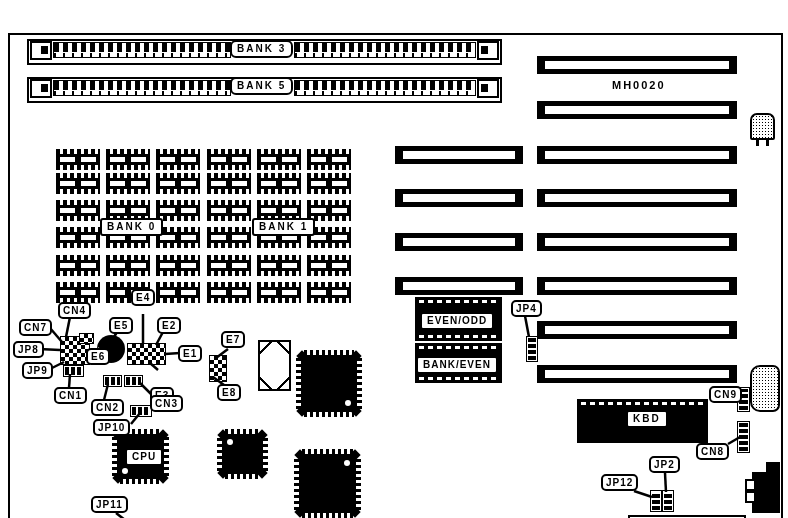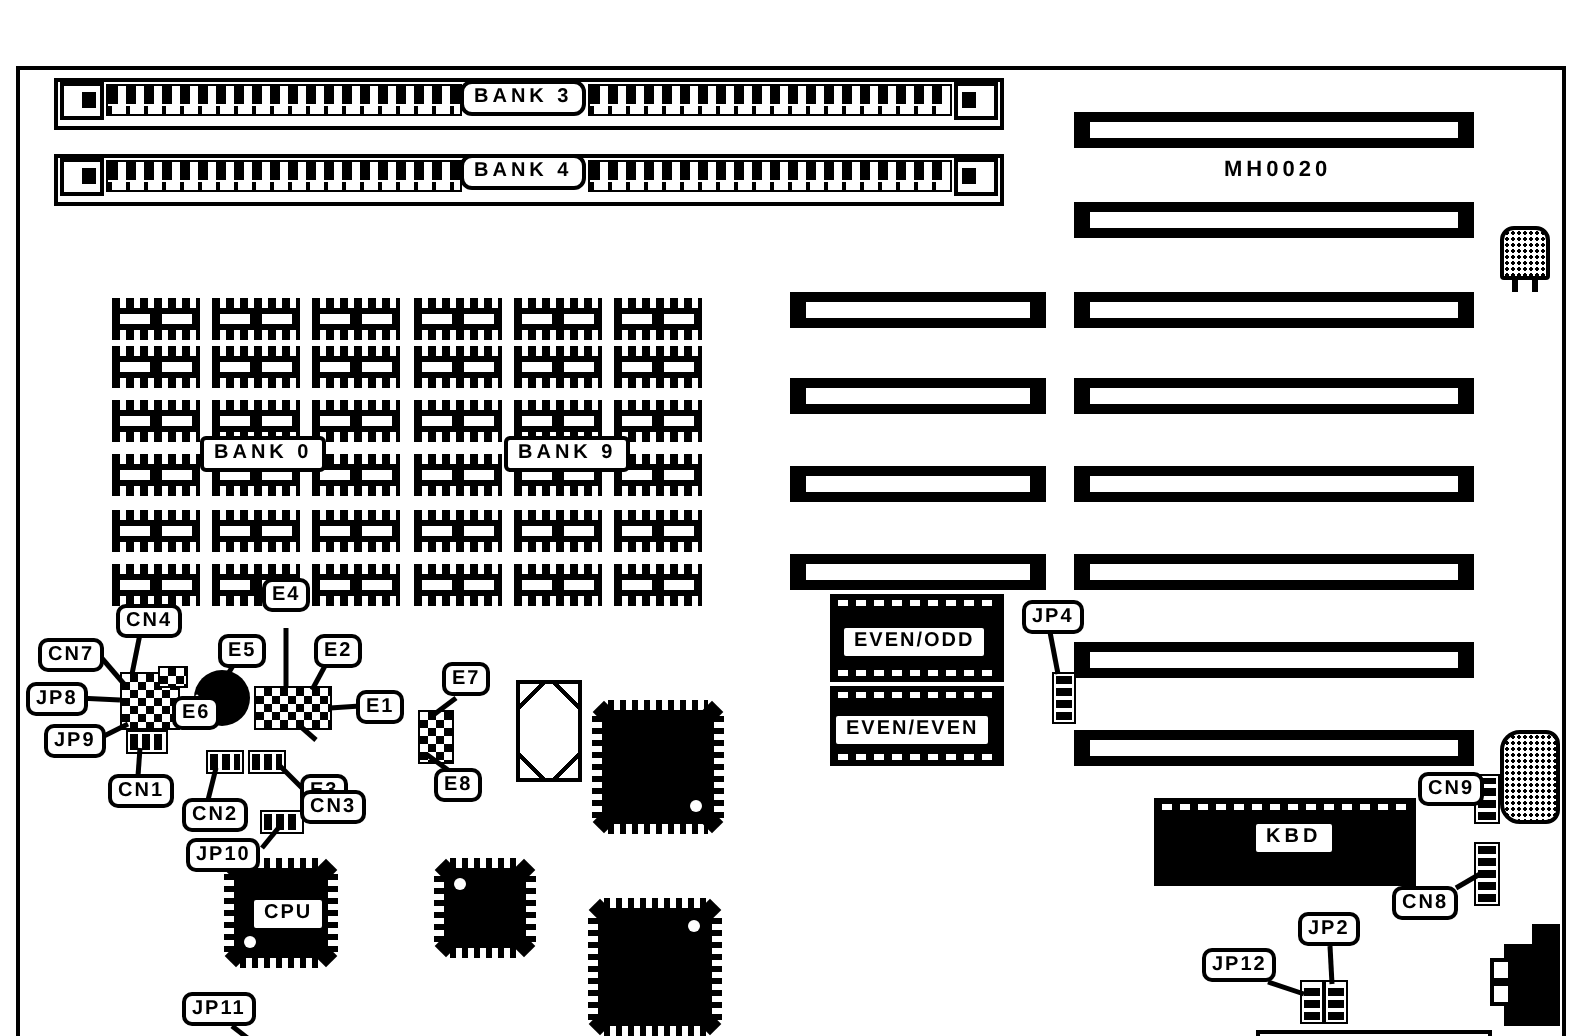--- a/index.html
+++ b/index.html
@@ -109,21 +109,21 @@
   <div class="abs simm" style="left:27px;top:52px;width:471px;height:22px;">
     <div class="simmstrip" style="left:24px;top:1px;width:176px;height:14px;"></div>
     <div class="simmstrip" style="left:265px;top:1px;width:180px;height:14px;"></div>
     <div class="simmend" style="left:1px;top:0px;width:18px;height:15px;">
         <i style="left:9px;top:3px;width:7px;height:8px;"></i>
       </div>
     <div class="simmend" style="left:448px;top:0px;width:18px;height:15px;">
         <i style="left:2px;top:3px;width:7px;height:8px;"></i>
       </div>
   </div>
-  <div class="chiplbl" style="left:230px;top:52px;border-radius:6px;">BANK 4</div>
+  <div class="chiplbl" style="left:230px;top:52px;border-radius:6px;">BANK 5</div>
 
   <div class="abs" style="left:56px;top:124px;width:296px;height:155px;">
       <div class="dchip" style="left: 0px; top: 0px;"></div>
       <div class="dchip" style="left: 50px; top: 0px;"></div>
       <div class="dchip" style="left: 100px; top: 0px;"></div>
       <div class="dchip" style="left: 151px; top: 0px;"></div>
       <div class="dchip" style="left: 201px; top: 0px;"></div>
       <div class="dchip" style="left: 251px; top: 0px;"></div>
       <div class="dchip" style="left: 0px; top: 24px;"></div>
       <div class="dchip" style="left: 50px; top: 24px;"></div>
@@ -150,21 +150,21 @@
       <div class="dchip" style="left: 201px; top: 106px;"></div>
       <div class="dchip" style="left: 251px; top: 106px;"></div>
       <div class="dchip" style="left: 0px; top: 133px;"></div>
       <div class="dchip" style="left: 50px; top: 133px;"></div>
       <div class="dchip" style="left: 100px; top: 133px;"></div>
       <div class="dchip" style="left: 151px; top: 133px;"></div>
       <div class="dchip" style="left: 201px; top: 133px;"></div>
       <div class="dchip" style="left: 251px; top: 133px;"></div>
     </div>
   <div class="chiplbl" style="left:100px;top:193px;">BANK 0</div>
-  <div class="chiplbl" style="left:252px;top:193px;">BANK 9</div>
+  <div class="chiplbl" style="left:252px;top:193px;">BANK 1</div>
 
   <div class="slot" style="left:537px;top:31px;width:200px;">
       <div class="slot-in"></div>
     </div>
   <div class="slot" style="left:537px;top:76px;width:200px;">
       <div class="slot-in"></div>
     </div>
   <div class="slot" style="left:395px;top:121px;width:128px;">
       <div class="slot-in"></div>
     </div>
@@ -204,21 +204,21 @@
 
   <div class="blkchip" style="left:415px;top:272px;width:87px;height:44px;">
     <div class="dashes" style="top:3px;"></div>
       <div class="dashes" style="bottom:3px;"></div>
   </div>
   <div class="chiplbl" style="left:420px;top:287px;letter-spacing:1px;">EVEN/ODD</div>
   <div class="blkchip" style="left:415px;top:318px;width:87px;height:40px;">
     <div class="dashes" style="top:3px;"></div>
       <div class="dashes" style="bottom:3px;"></div>
   </div>
-  <div class="chiplbl" style="left:416px;top:331px;letter-spacing:1px;">EVEN/EVEN</div>
+  <div class="chiplbl" style="left:416px;top:331px;letter-spacing:1px;">BANK/EVEN</div>
 
   <div class="blkchip" style="left:577px;top:374px;width:131px;height:44px;">
     <div class="dashes" style="top:3px;"></div>
   </div>
   <div class="chiplbl" style="left:626px;top:385px;">KBD</div>
 
   <div class="din dotted" style="left:750px;top:340px;width:26px;height:43px;"></div>
 
   <div class="qfp" style="left:301px;top:330px;width:56px;height:57px;">
     <div class="pt"></div>

